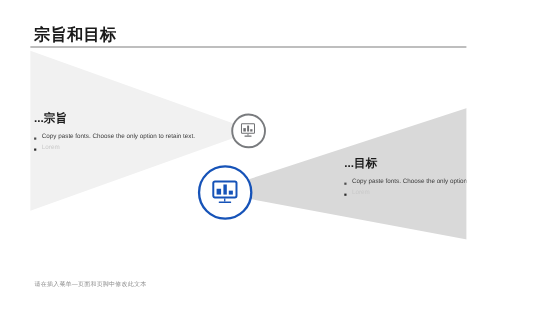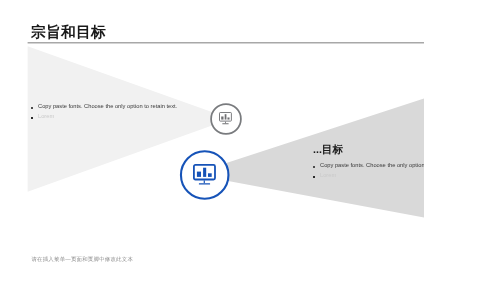--- a/index.html
+++ b/index.html
@@ -76,20 +76,21 @@
       <rect x="0.9" y="0.9" width="21.1" height="14.6" rx="1.5" fill="none" stroke="#1653b8" stroke-width="1.8"></rect>
       <rect x="3.9" y="7.6" width="4.1" height="5.3" fill="#1653b8"></rect>
       <rect x="10.1" y="3.7" width="3.1" height="9.2" fill="#1653b8"></rect>
       <rect x="15.0" y="9.3" width="3.7" height="3.6" fill="#1653b8"></rect>
       <rect x="10.7" y="16.4" width="1.2" height="2.8" fill="#1653b8"></rect>
       <rect x="5.9" y="19.2" width="11.2" height="1.4" rx="0.3" fill="#1653b8"></rect>
     </svg>
   </div>
 
   <div class="blk" style="left:31px;top:102px;width:200px;">
+    <h3>...宗旨</h3>
     <ul>
       <li>Copy paste fonts. Choose the only option to retain text.</li>
       <li class="faint">Lorem</li>
     </ul>
   </div>
 
   <div class="blk" style="left:313px;top:143px;width:200px;">
     <h3>...目标</h3>
     <ul>
       <li>Copy paste fonts. Choose the only option to retain text.</li>

